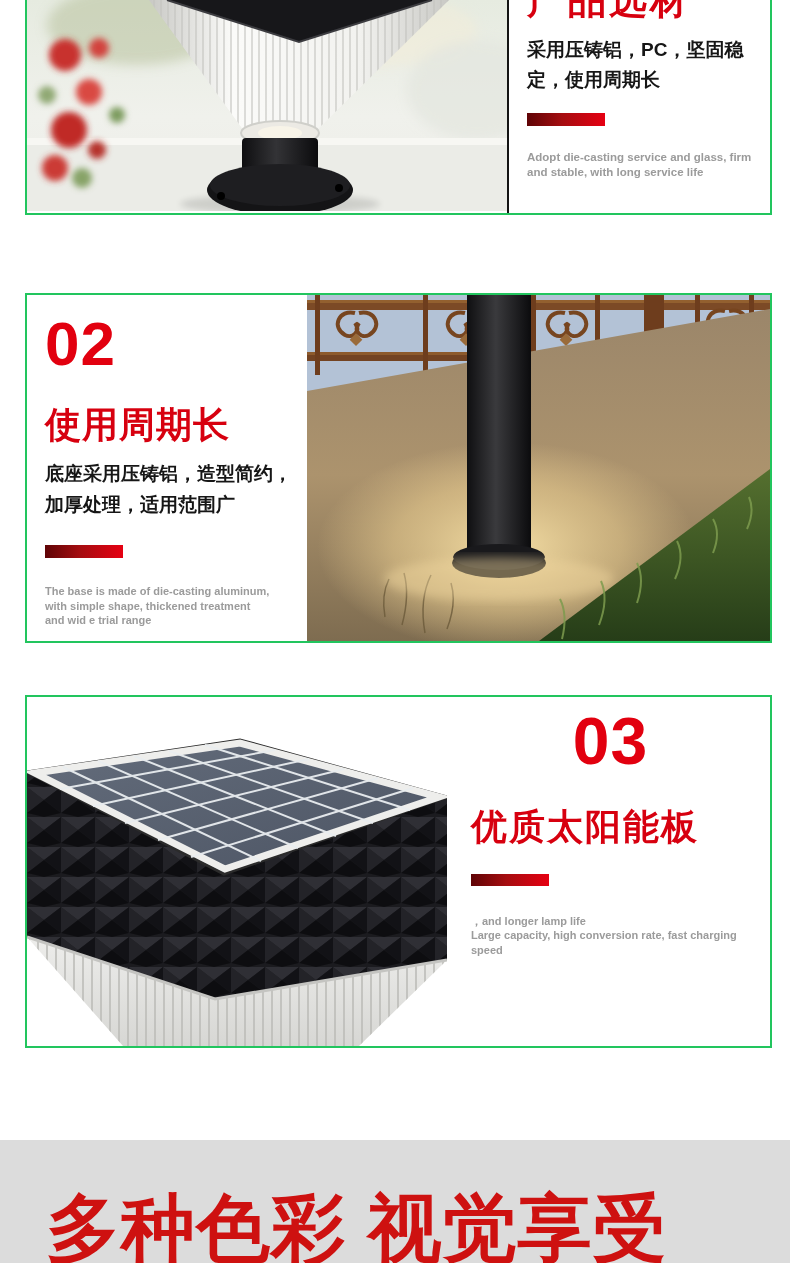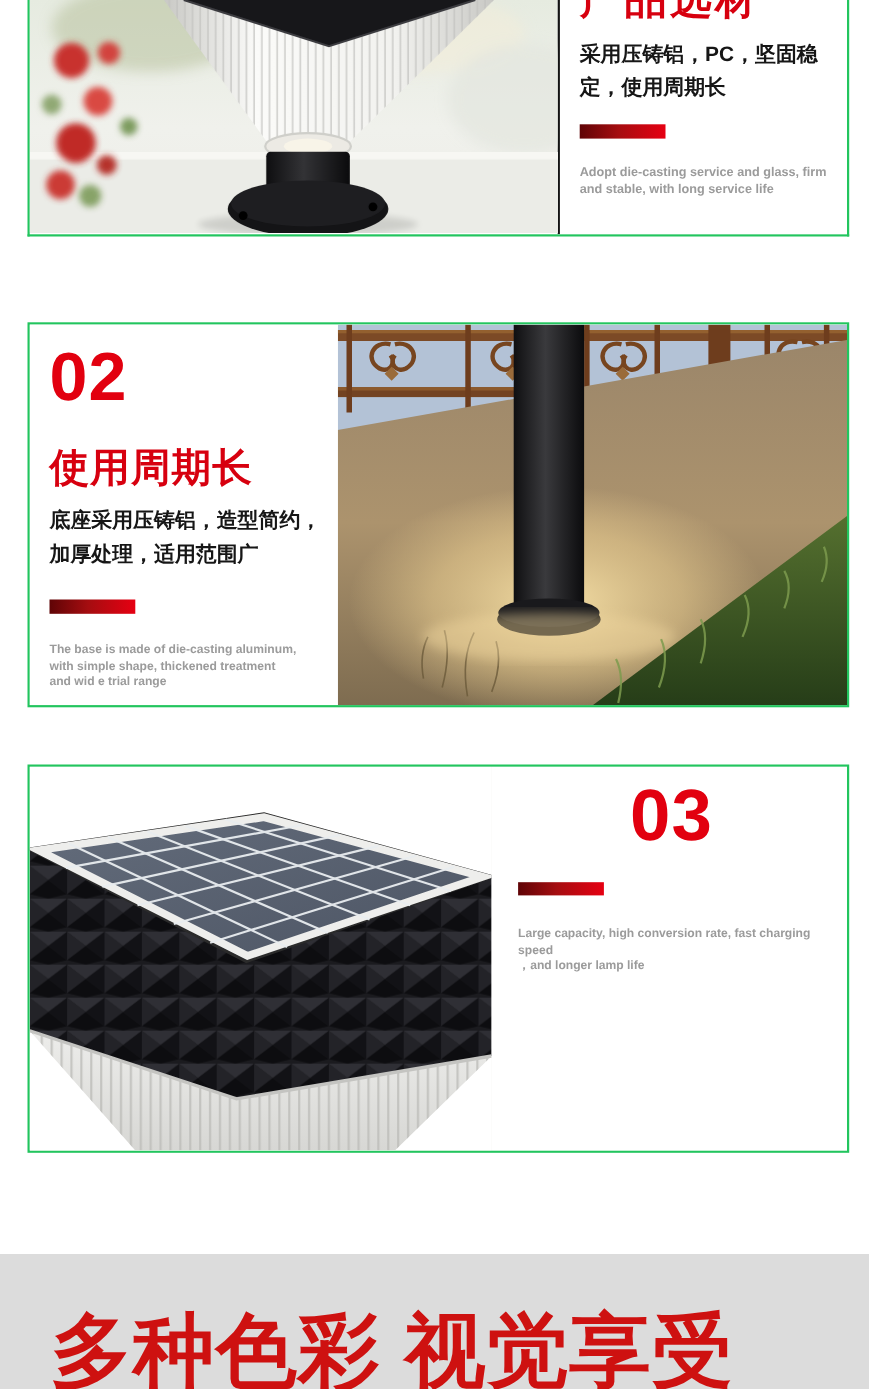--- a/index.html
+++ b/index.html
@@ -259,24 +259,25 @@
           <line x1="36" y1="70" x2="234" y2="164"></line>
             <line x1="71" y1="64" x2="271" y2="151"></line>
           <line x1="107" y1="59" x2="309" y2="139"></line>
             <line x1="142" y1="54" x2="346" y2="126"></line>
           <line x1="178" y1="48" x2="383" y2="113"></line>
         </g>
       </g>
     </svg>
     <div class="panel panel-3">
       <div class="sec-num">03</div>
+      <div class="sec-title">优质太阳能板</div>
       <div class="bar"></div>
       <div class="body-en">
+        <span>，and longer lamp life</span>
         <span>Large capacity, high conversion rate, fast charging speed</span>
-        <span>，and longer lamp life</span>
       </div>
     </div>
   </div>
 
   <div class="footer-band">
     <div class="footer-text">多种色彩 视觉享受</div>
   </div>
 
 </div>
 

